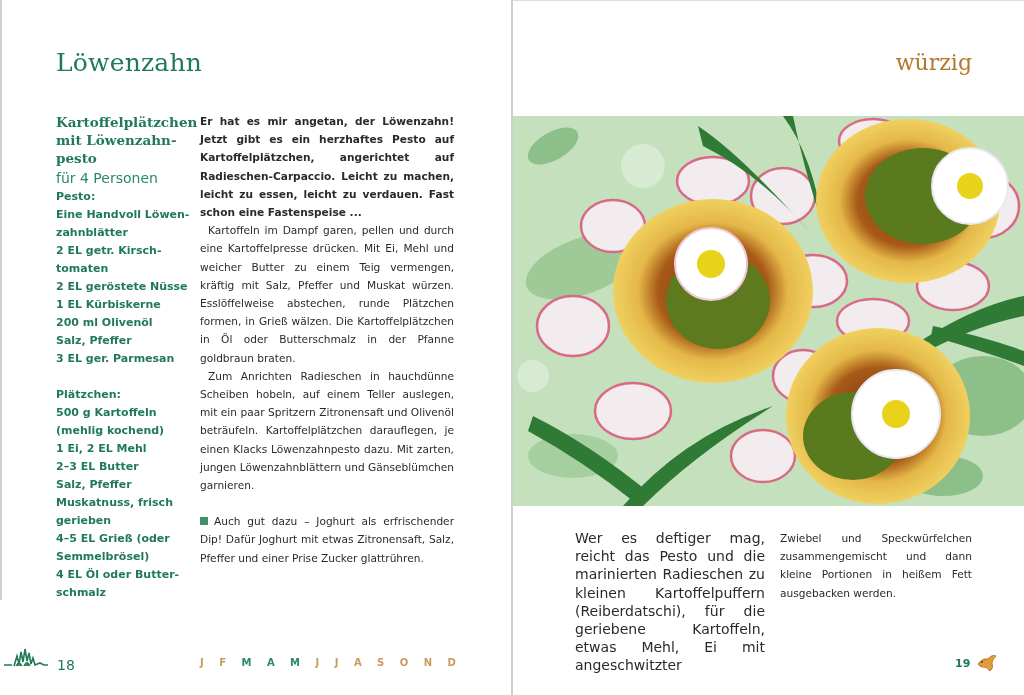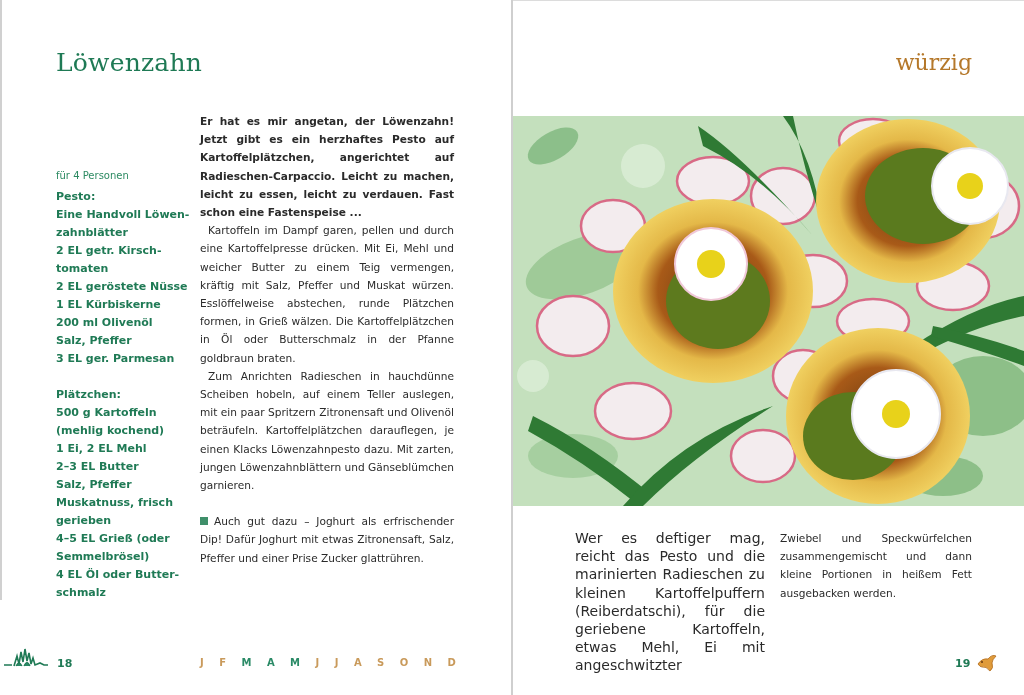--- a/index.html
+++ b/index.html
@@ -24,21 +24,21 @@
     font-family: "DejaVu Serif", serif; font-size: 22px; color: #b5782a; margin-left: 16px;
   }
 
   .recipe-title {
     position: absolute; left: 54px; top: 113px; width: 140px;
     font-family: "DejaVu Serif", serif; font-size: 13.5px; line-height: 18px;
     color: #1f7a55; font-weight: bold;
   }
   .servings {
     position: absolute; left: 54px; top: 170px;
-    font-size: 10px; color: #2c8a62;
+    font-size: 14px; color: #2c8a62;
   }
   .ingredients {
     position: absolute; left: 54px; top: 188px; width: 140px;
     font-size: 11px; line-height: 18px; color: #1f7a55; font-weight: bold;
   }
   .ingredients .group { margin-bottom: 18px; }
   .ingredients .head { }
   .ingredients .line { }
 
   .body-col {
@@ -49,21 +49,21 @@
   .body-col p.intro { font-weight: bold; }
   .body-col p.gap { margin-top: 18px; }
   .body-col p.indent { text-indent: 8px; }
   .tip-square {
     display: inline-block; width: 8px; height: 8px; background: #3f8f6a;
     margin-right: 6px; vertical-align: 0px;
   }
 
   .footer-left-icon { position: absolute; left: 2px; top: 644px; width: 44px; height: 26px; }
   .page-num-left {
-    position: absolute; left: 55px; top: 657px; font-size: 11px; font-weight: bold; color: #1f7a55;
+    position: absolute; left: 55px; top: 657px; font-size: 14px; font-weight: normal; color: #1f7a55;
   }
   .months {
     position: absolute; left: 198px; top: 657px; width: 256px;
     display: flex; justify-content: space-between;
     font-size: 10px; font-weight: bold;
   }
   .months span.off { color: #c99a5b; }
   .months span.on { color: #2a8a66; }
 
   .photo {
@@ -85,20 +85,21 @@
   .footer-right-icon { position: absolute; left: 974px; top: 650px; width: 24px; height: 24px; }
 </style>
 </head>
 <body>
 
 <div class="topline"></div>
 
 <div class="page page-left">
   <div class="chapter-title">Löwenzahn</div>
 
+  <div class="recipe-title">Kartoffelplätzchen mit Löwenzahn-pesto</div>
   <div class="servings">für 4 Personen</div>
 
   <div class="ingredients">
     <div class="group">
       <div class="head">Pesto:</div>
       <div class="line">Eine Handvoll Löwen-</div>
       <div class="line">zahnblätter</div>
       <div class="line">2 EL getr. Kirsch-</div>
       <div class="line">tomaten</div>
       <div class="line">2 EL geröstete Nüsse</div>

